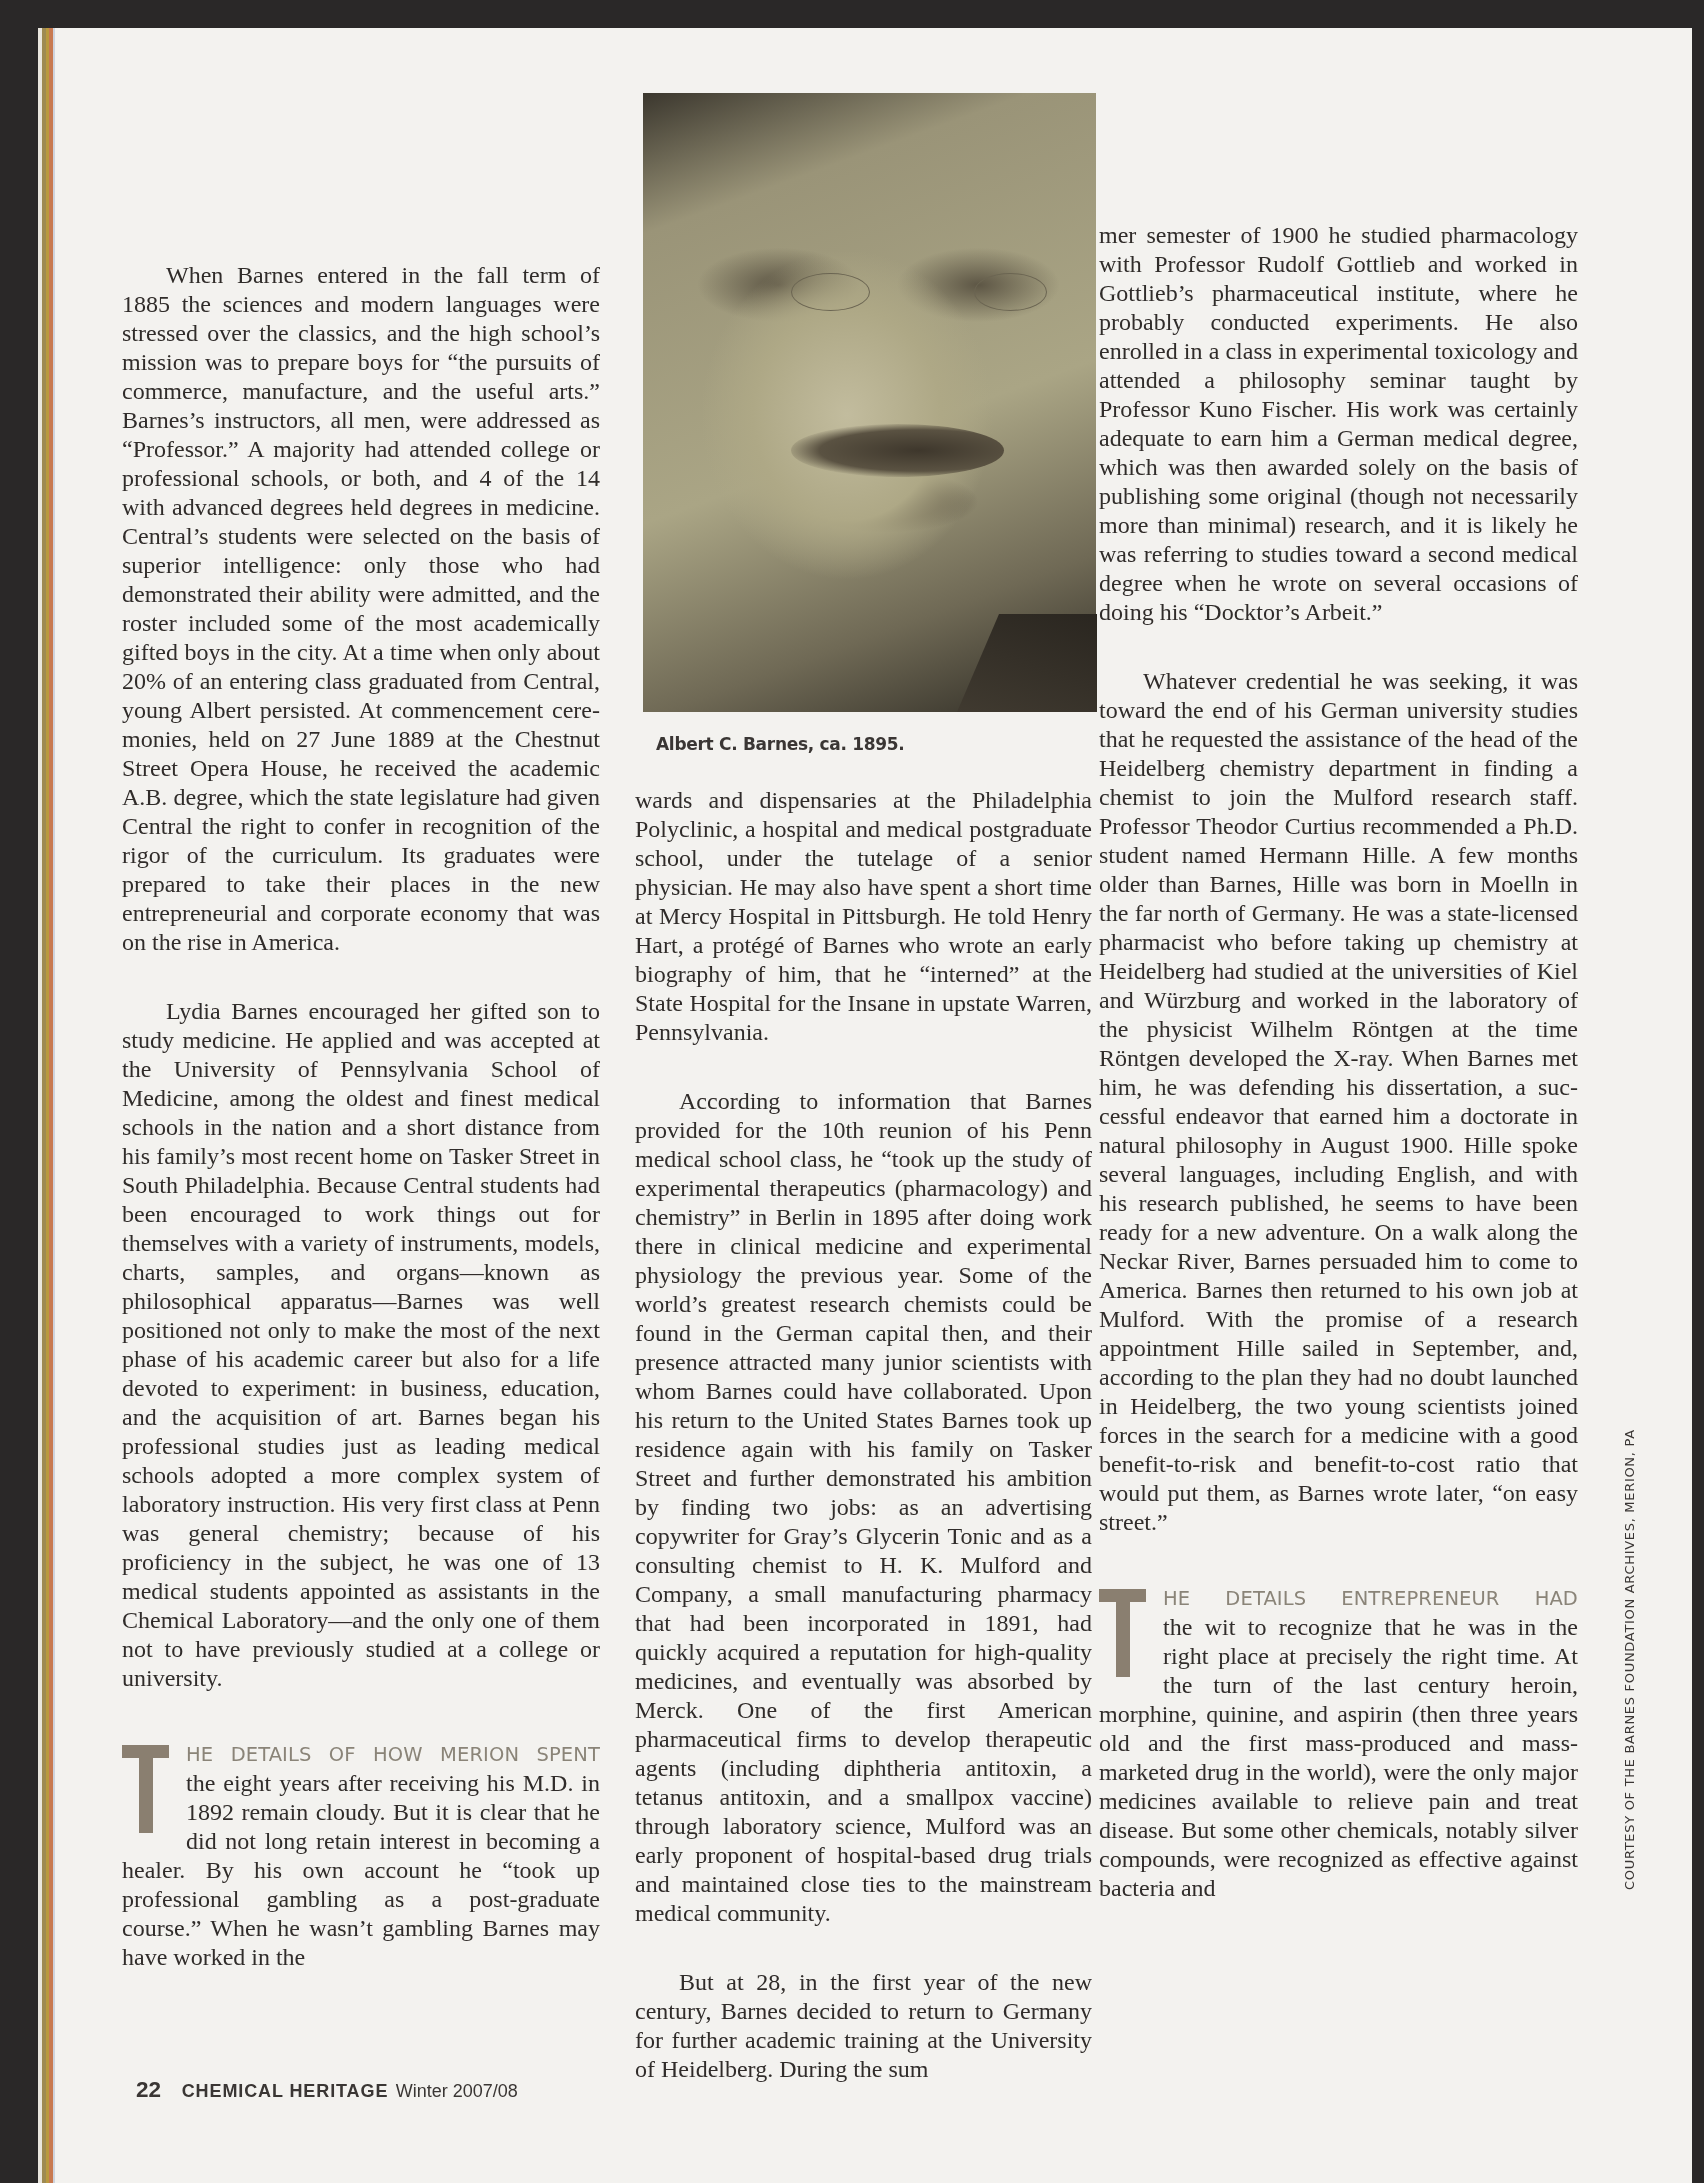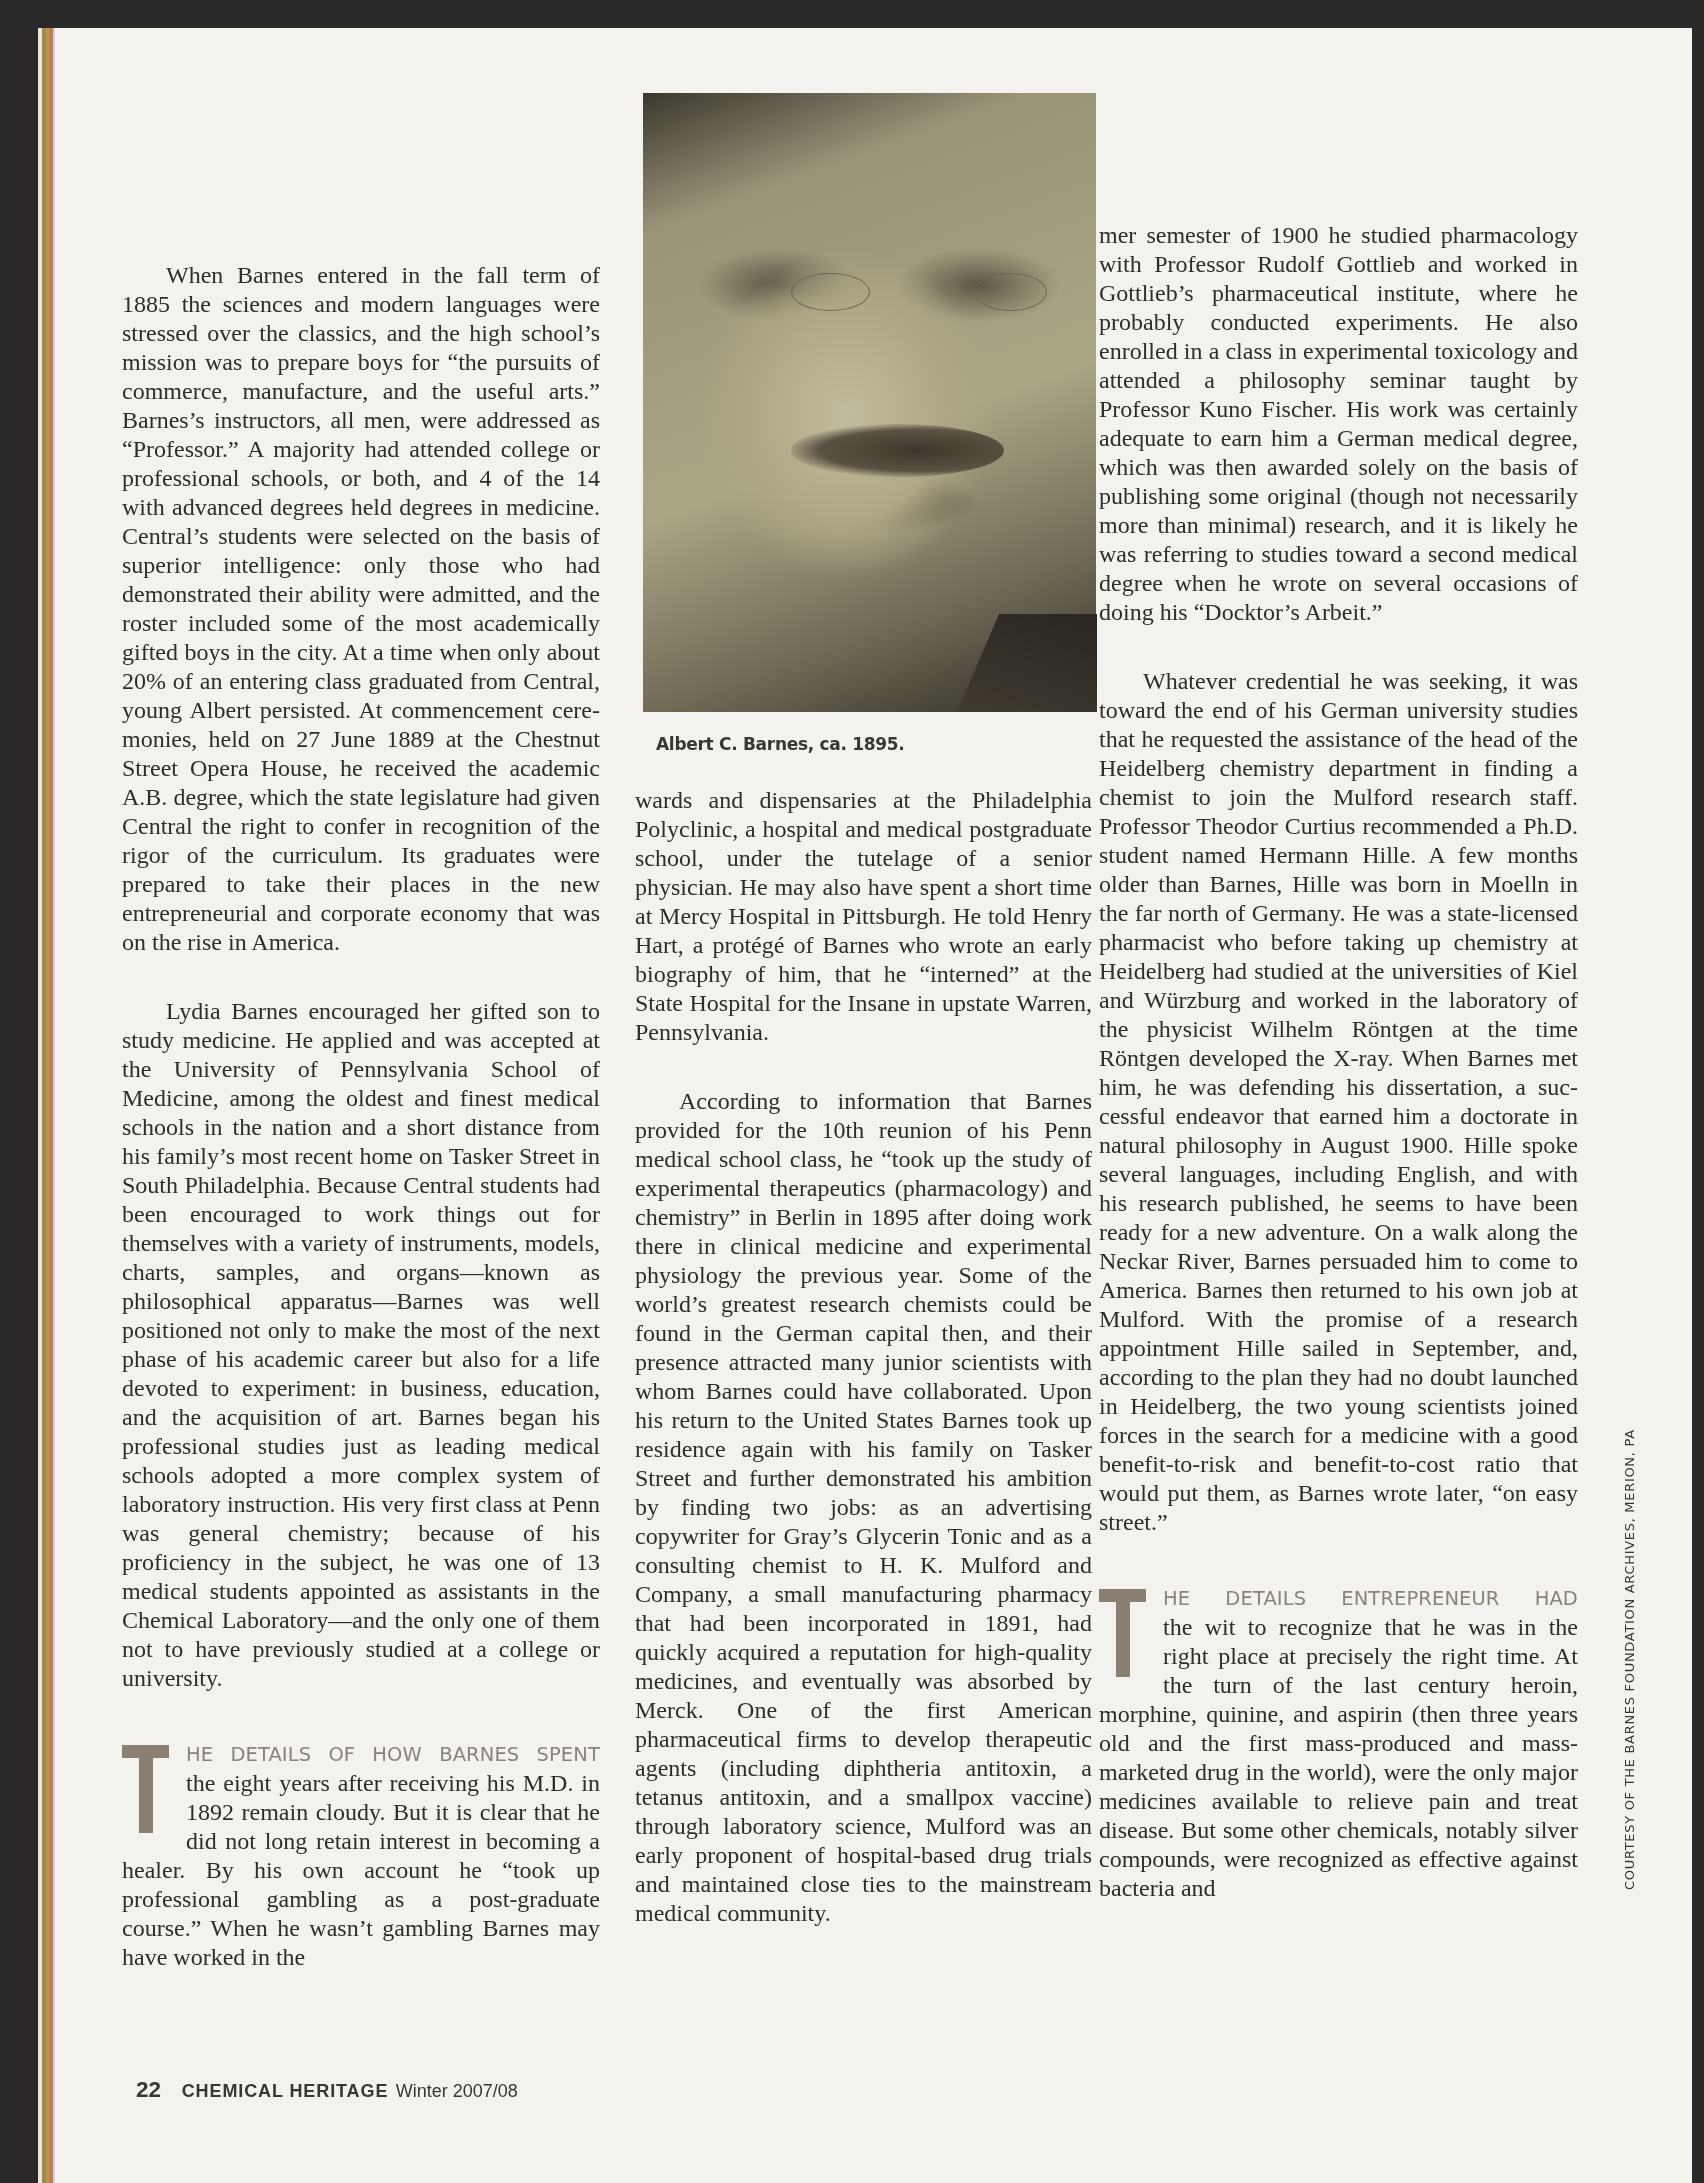--- a/index.html
+++ b/index.html
@@ -97,36 +97,37 @@
 <div class="col col-left">
   <p class="indent">When Barnes entered in the fall term of 1885 the sciences and modern languages were stressed over the classics, and the high school’s mission was to prepare boys for “the pursuits of commerce, manufacture, and the useful arts.” Barnes’s instructors, all men, were addressed as “Professor.” A ma­jority had attended college or professional schools, or both, and 4 of the 14 with ad­vanced degrees held degrees in medicine. Central’s students were selected on the ba­sis of superior intelligence: only those who had demonstrated their ability were admit­ted, and the roster included some of the most academically gifted boys in the city. At a time when only about 20% of an en­tering class graduated from Central, young Albert persisted. At commencement cere­monies, held on 27 June 1889 at the Chest­nut Street Opera House, he received the academic A.B. degree, which the state leg­islature had given Central the right to con­fer in recognition of the rigor of the curriculum. Its graduates were prepared to take their places in the new entrepreneur­ial and corporate economy that was on the rise in America.</p>
   <p class="indent">Lydia Barnes encouraged her gifted son to study medicine. He applied and was ac­cepted at the University of Pennsylvania School of Medicine, among the oldest and finest medical schools in the nation and a short distance from his family’s most re­cent home on Tasker Street in South Philadelphia. Because Central students had been encouraged to work things out for themselves with a variety of instruments, models, charts, samples, and organs—known as philosophical apparatus—Barnes was well positioned not only to make the most of the next phase of his academic ca­reer but also for a life devoted to experi­ment: in business, education, and the acquisition of art. Barnes began his profes­sional studies just as leading medical schools adopted a more complex system of laboratory instruction. His very first class at Penn was general chemistry; because of his proficiency in the subject, he was one of 13 medical students appointed as assis­tants in the Chemical Laboratory—and the only one of them not to have previously studied at a college or university.</p>
   <div class="spacer-top"></div>
   <div class="dropcap-block">
     <div class="dropcap">
       <span class="bar-h"></span>
         <span class="bar-v"></span>
       <span class="dropcap-letter">T</span>
     </div>
-    <span class="lead-in">HE DETAILS OF HOW BARNES SPENT</span>
+    <span class="lead-in">HE DETAILS OF HOW MERION SPENT</span>
     <span>the eight years after receiving his M.D. in 1892 remain cloudy. But it is clear that he did not long retain interest in becoming a healer. By his own account he “took up professional gambling as a post-graduate course.” When he wasn’t gambling Barnes may have worked in the</span>
   </div>
 </div>
 
 <div class="photo" aria-label="Portrait photograph of Albert C. Barnes">
   <div class="glasses-l"></div>
   <div class="glasses-r"></div>
   <div class="mustache"></div>
   <div class="collar"></div>
 </div>
 <div class="caption">Albert C. Barnes, ca. 1895.</div>
 
 <div class="col col-mid">
   <p>wards and dispensaries at the Philadelphia Polyclinic, a hospital and medical post­graduate school, under the tutelage of a se­nior physician. He may also have spent a short time at Mercy Hospital in Pittsburgh. He told Henry Hart, a protégé of Barnes who wrote an early biography of him, that he “interned” at the State Hospital for the Insane in upstate Warren, Pennsylvania.</p>
   <p class="indent">According to information that Barnes provided for the 10th reunion of his Penn medical school class, he “took up the study of experimental therapeutics (pharmacol­ogy) and chemistry” in Berlin in 1895 after doing work there in clinical medicine and experimental physiology the previous year. Some of the world’s greatest research chemists could be found in the German capital then, and their presence attracted many junior scientists with whom Barnes could have collaborated. Upon his return to the United States Barnes took up resi­dence again with his family on Tasker Street and further demonstrated his ambi­tion by finding two jobs: as an advertising copywriter for Gray’s Glycerin Tonic and as a consulting chemist to H. K. Mulford and Company, a small manufacturing phar­macy that had been incorporated in 1891, had quickly acquired a reputation for high-quality medicines, and eventually was ab­sorbed by Merck. One of the first American pharmaceutical firms to develop therapeu­tic agents (including diphtheria antitoxin, a tetanus antitoxin, and a smallpox vac­cine) through laboratory science, Mulford was an early proponent of hospital-based drug trials and maintained close ties to the mainstream medical community.</p>
+  <p class="indent">But at 28, in the first year of the new century, Barnes decided to return to Ger­many for further academic training at the University of Heidelberg. During the sum­</p>
 </div>
 
 <div class="col col-right">
   <p>mer semester of 1900 he studied pharma­cology with Professor Rudolf Gottlieb and worked in Gottlieb’s pharmaceutical insti­tute, where he probably conducted experi­ments. He also enrolled in a class in experimental toxicology and attended a philosophy seminar taught by Professor Kuno Fischer. His work was certainly ade­quate to earn him a German medical de­gree, which was then awarded solely on the basis of publishing some original (though not necessarily more than mini­mal) research, and it is likely he was refer­ring to studies toward a second medical degree when he wrote on several occasions of doing his “Docktor’s Arbeit.”</p>
   <p class="indent">Whatever credential he was seeking, it was toward the end of his German univer­sity studies that he requested the assistance of the head of the Heidelberg chemistry de­partment in finding a chemist to join the Mulford research staff. Professor Theodor Curtius recommended a Ph.D. student named Hermann Hille. A few months older than Barnes, Hille was born in Moelln in the far north of Germany. He was a state-licensed pharmacist who before taking up chemistry at Heidelberg had studied at the universities of Kiel and Würzburg and worked in the laboratory of the physicist Wilhelm Röntgen at the time Röntgen de­veloped the X-ray. When Barnes met him, he was defending his dissertation, a suc­cessful endeavor that earned him a doctor­ate in natural philosophy in August 1900. Hille spoke several languages, including English, and with his research published, he seems to have been ready for a new ad­venture. On a walk along the Neckar River, Barnes persuaded him to come to America. Barnes then returned to his own job at Mulford. With the promise of a research appointment Hille sailed in September, and, according to the plan they had no doubt launched in Heidelberg, the two young scientists joined forces in the search for a medicine with a good benefit-to-risk and benefit-to-cost ratio that would put them, as Barnes wrote later, “on easy street.”</p>
   <div class="spacer-top"></div>
   <div class="dropcap-block">
     <div class="dropcap">
       <span class="bar-h"></span>
         <span class="bar-v"></span>

